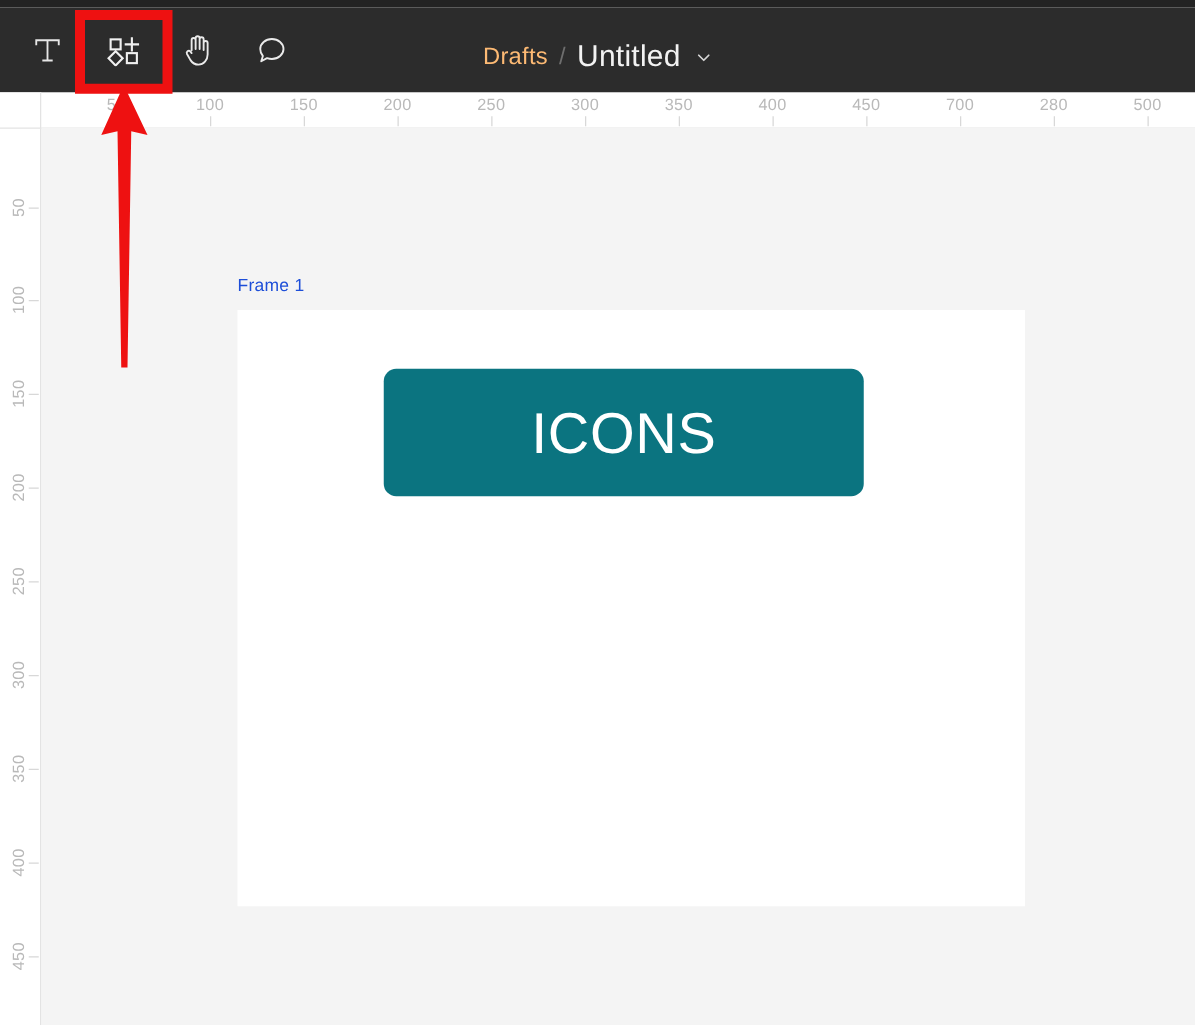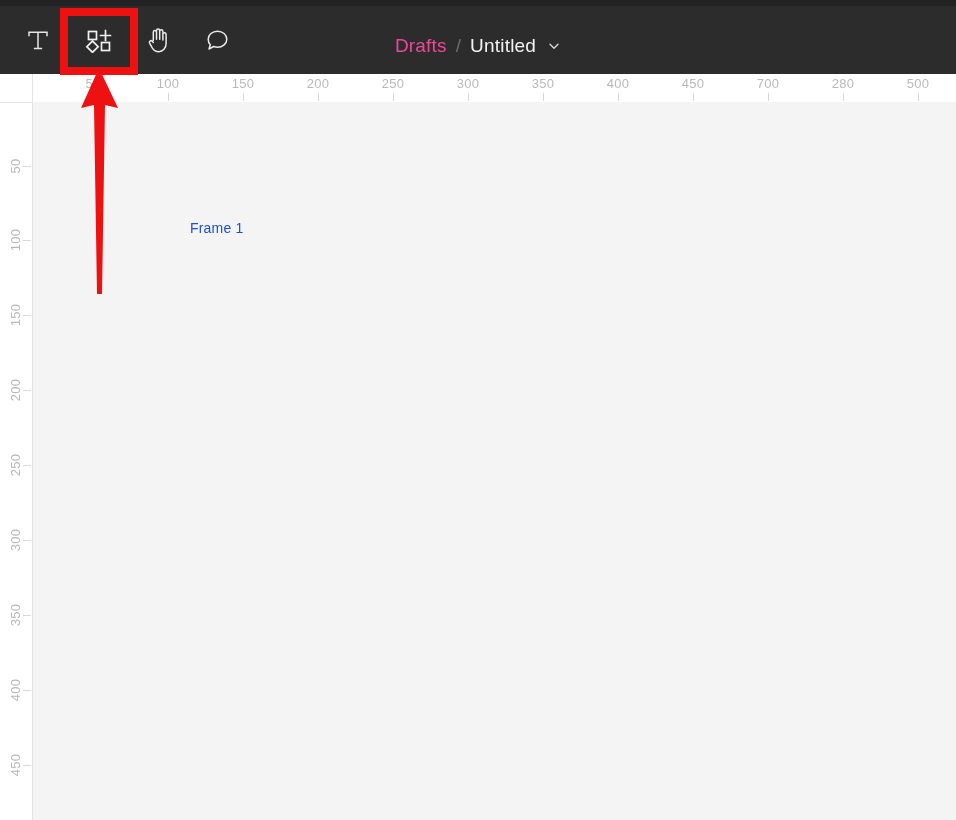--- a/index.html
+++ b/index.html
@@ -54,32 +54,32 @@
     left: 0; top: 6px;
     width: 956px; height: 68px;
     display: flex;
     align-items: center;
     justify-content: center;
     gap: 9px;
     pointer-events: none;
   }
   .title-area > * { pointer-events: auto; }
   .crumb-drafts {
-    color: #ec4899;
+    color: #fdba74;
     font-size: 19px;
     letter-spacing: .2px;
     cursor: pointer;
   }
   .crumb-sep {
     color: #6e6e6e;
     font-size: 19px;
   }
   .crumb-file {
     color: #f2f2f2;
-    font-size: 19px;
+    font-size: 24px;
     letter-spacing: .2px;
     cursor: pointer;
   }
   .chevron {
     width: 14px; height: 14px;
     margin-left: 2px;
     cursor: pointer;
   }
 
   
@@ -307,20 +307,25 @@
       <div class="rv-label" style="top: 513px;">350</div>
       <div class="rv-tick" style="top: 513px;"></div>
       <div class="rv-label" style="top: 588px;">400</div>
       <div class="rv-tick" style="top: 588px;"></div>
       <div class="rv-label" style="top: 663px;">450</div>
       <div class="rv-tick" style="top: 663px;"></div>
     </div>
 
   <div class="canvas">
     <div class="frame-label">Frame 1</div>
+    <div class="frame">
+      <div class="icons-button">
+        <span class="icons-button-label">ICONS</span>
+      </div>
+    </div>
   </div>
 
   <div class="annot-box"></div>
   <svg class="annot-arrow" viewBox="0 0 50 230" xmlns="http://www.w3.org/2000/svg">
     <path d="M24 2 L43 42 L30 39 L27 228 L22 228 L19 39 L6 42 Z" fill="#ee1111"></path>
   </svg>
 
 </div>
 
 </body></html>

